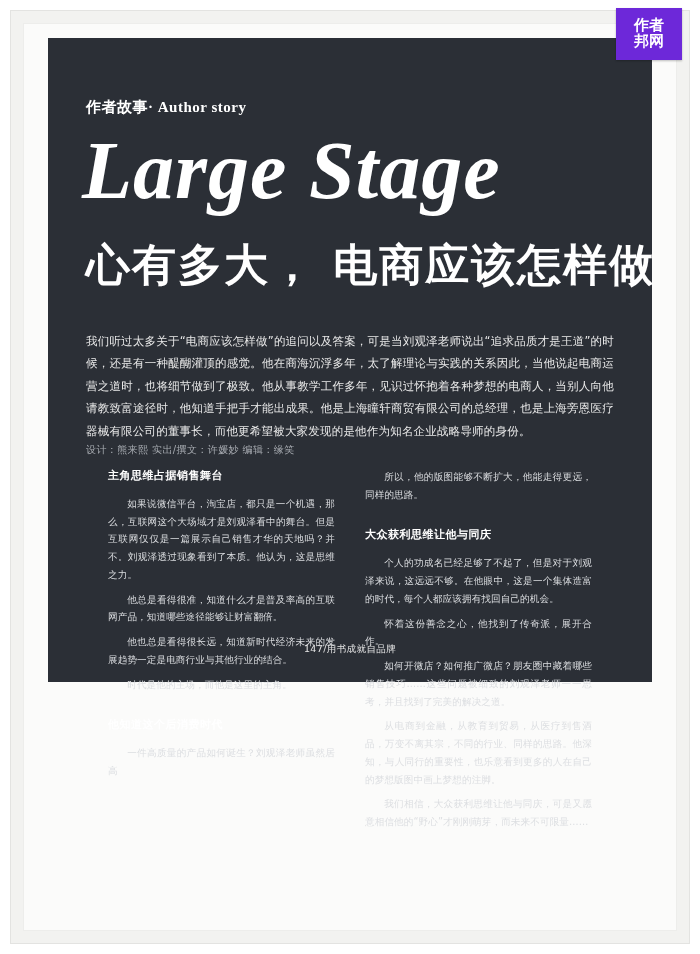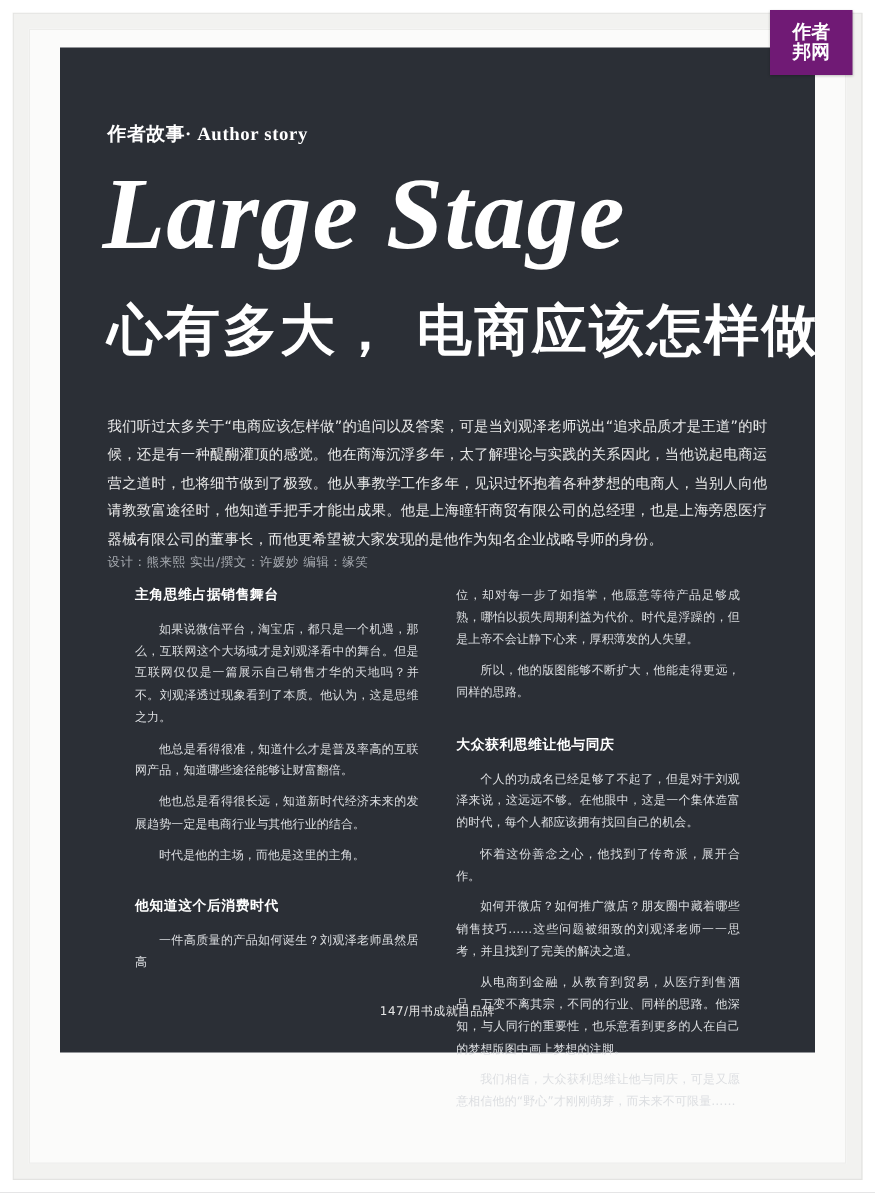--- a/index.html
+++ b/index.html
@@ -40,21 +40,21 @@
     box-shadow: inset 0 0 0 1px #ededeb;
   }
 
   
   .logo-badge {
     position: absolute;
     right: 18px;
     top: 8px;
     width: 66px;
     height: 52px;
-    background: #701a75;
+    background: #6d28d9;
     color: #ffffff;
     display: flex;
     align-items: center;
     justify-content: center;
     z-index: 20;
     box-shadow: 0 1px 2px rgba(0,0,0,0.25);
   }
   .logo-badge .logo-text {
     font-family: "DejaVu Sans", sans-serif;
     font-weight: bold;
@@ -64,21 +64,21 @@
     text-align: center;
     white-space: pre-line;
   }
 
   
   .article {
     position: absolute;
     left: 48px;
     top: 38px;
     width: 604px;
-    height: 804px;
+    height: 644px;
     background: #2b2f36;
     color: #ffffff;
     box-sizing: border-box;
     padding: 4px;
   }
   .article-inner {
     position: absolute;
     left: 38px;
     right: 38px;
     top: 0;
@@ -236,21 +236,20 @@
           <p class="body">如果说微信平台，淘宝店，都只是一个机遇，那么，互联网这个大场域才是刘观泽看中的舞台。但是互联网仅仅是一篇展示自己销售才华的天地吗？并不。刘观泽透过现象看到了本质。他认为，这是思维之力。</p>
           <p class="body">他总是看得很准，知道什么才是普及率高的互联网产品，知道哪些途径能够让财富翻倍。</p>
           <p class="body">他也总是看得很长远，知道新时代经济未来的发展趋势一定是电商行业与其他行业的结合。</p>
           <p class="body">时代是他的主场，而他是这里的主角。</p>
 
           <h2 class="sec-head spaced">他知道这个后消费时代</h2>
           <p class="body">一件高质量的产品如何诞生？刘观泽老师虽然居高</p>
         </div>
 
         <div class="col">
-          <p class="body noindent">位，却对每一步了如指掌，他愿意等待产品足够成熟，哪怕以损失周期利益为代价。时代是浮躁的，但是上帝不会让静下心来，厚积薄发的人失望。</p>
           <p class="body">所以，他的版图能够不断扩大，他能走得更远，同样的思路。</p>
 
           <h2 class="sec-head spaced">大众获利思维让他与同庆</h2>
           <p class="body">个人的功成名已经足够了不起了，但是对于刘观泽来说，这远远不够。在他眼中，这是一个集体造富的时代，每个人都应该拥有找回自己的机会。</p>
           <p class="body">怀着这份善念之心，他找到了传奇派，展开合作。</p>
           <p class="body">如何开微店？如何推广微店？朋友圈中藏着哪些销售技巧……这些问题被细致的刘观泽老师一一思考，并且找到了完美的解决之道。</p>
           <p class="body">从电商到金融，从教育到贸易，从医疗到售酒品，万变不离其宗，不同的行业、同样的思路。他深知，与人同行的重要性，也乐意看到更多的人在自己的梦想版图中画上梦想的注脚。</p>
           <p class="body">我们相信，大众获利思维让他与同庆，可是又愿意相信他的“野心”才刚刚萌芽，而未来不可限量……</p>
         </div>
 

